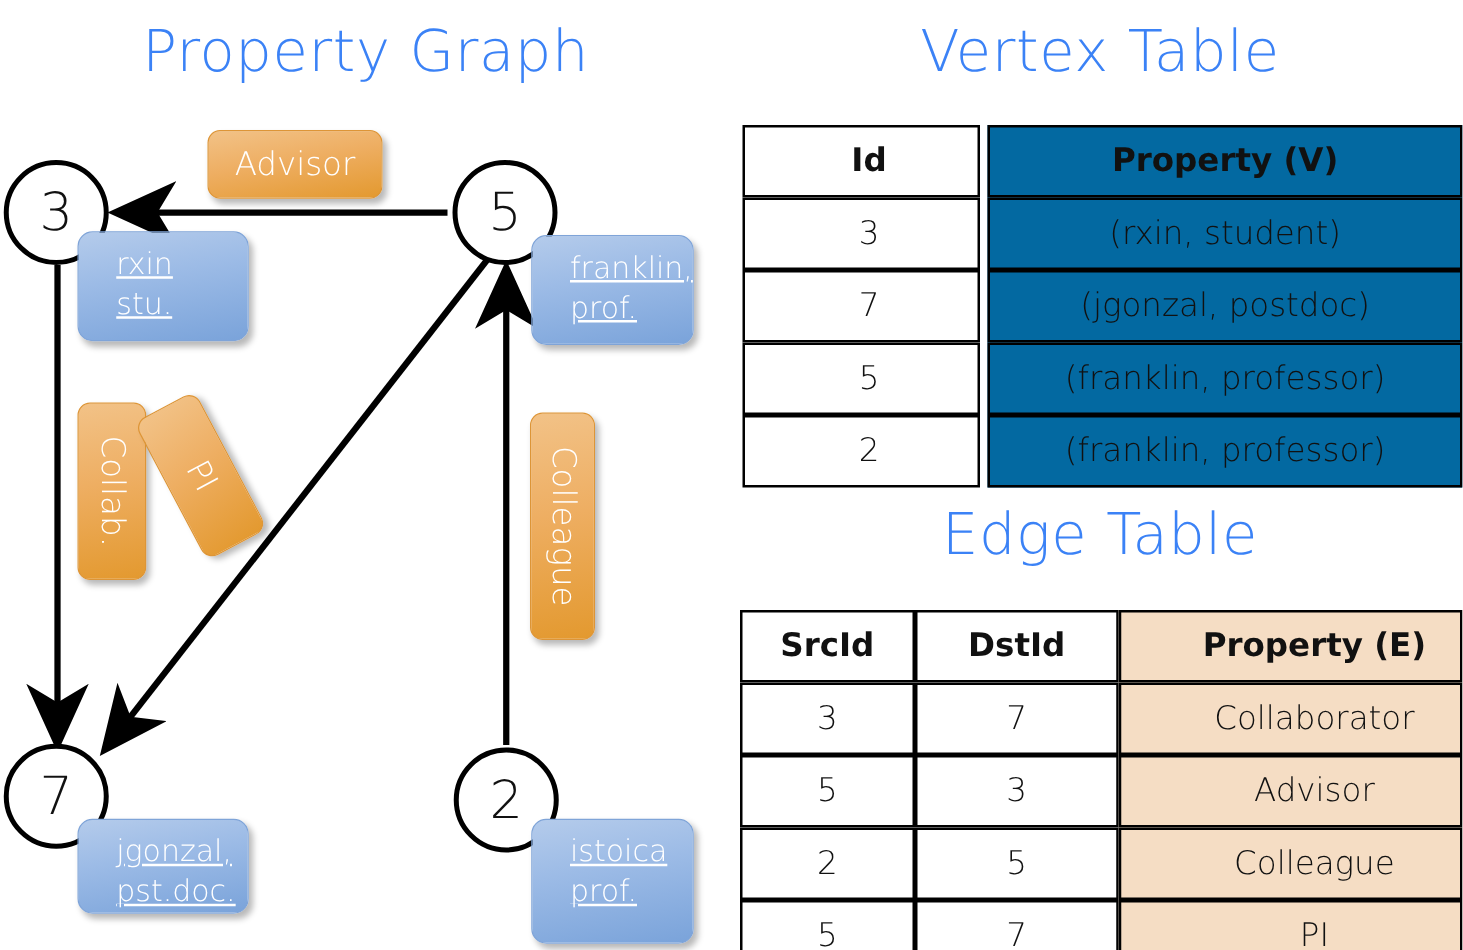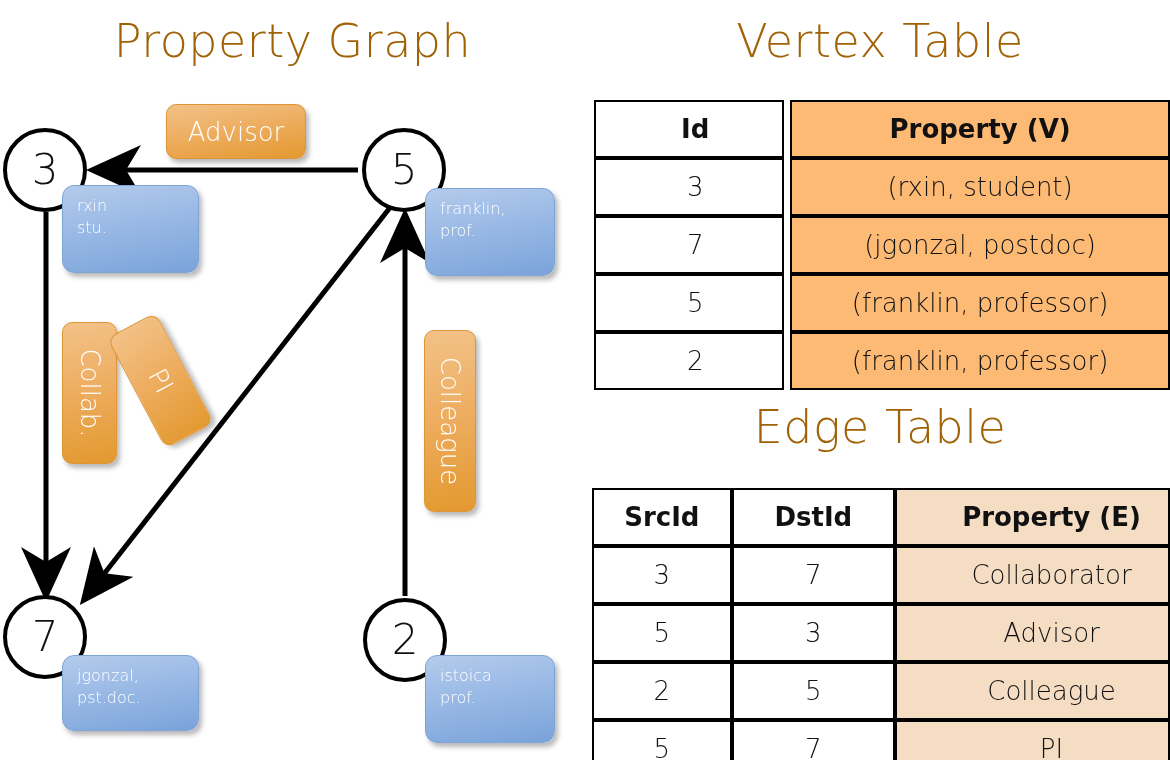--- a/index.html
+++ b/index.html
@@ -16,21 +16,21 @@
     color: #000000;
   }
 
   
   .slide-title {
     position: absolute;
     font-family: "DejaVu Sans", sans-serif;
     font-weight: 300;
     font-size: 46px;
     letter-spacing: 0.5px;
-    color: #a16207;
+    color: #3b82f6;
     white-space: nowrap;
     text-align: center;
   }
   #title-property-graph { left: 0px;   top: 14px;  width: 585px; }
   #title-vertex-table   { left: 590px; top: 14px;  width: 580px; }
   #title-edge-table     { left: 590px; top: 400px; width: 580px; }
 
   
   #graph-panel {
     position: absolute;
@@ -70,31 +70,32 @@
   
   .prop-box {
     position: absolute;
     border-radius: 12px;
     background: linear-gradient(170deg, #b4cbeb 0%, #9cbbe6 40%, #7aa3da 100%);
     border: 1px solid #7fa4d8;
     box-shadow: 3px 4px 5px rgba(0,0,0,0.28);
     color: #ffffff;
     font-family: "DejaVu Sans", sans-serif;
     font-weight: 300;
-    font-size: 16px;
+    font-size: 24px;
     line-height: 1.35;
-    padding: 9px 14px;
+    padding: 9px 30px;
     box-sizing: border-box;
     z-index: 6;
     white-space: pre-line;
+    text-decoration: underline;
   }
   #prop-rxin     { left: 62px;  top: 185px; width: 137px; height: 88px; }
   #prop-franklin { left: 425px; top: 188px; width: 130px; height: 88px; }
   #prop-jgonzal  { left: 62px;  top: 655px; width: 137px; height: 76px; }
-  #prop-istoica  { left: 425px; top: 655px; width: 130px; height: 88px; }
+  #prop-istoica  { left: 425px; top: 655px; width: 130px; height: 100px; }
 
   
   .edge-label {
     position: absolute;
     border-radius: 10px;
     background: linear-gradient(170deg, #f2c287 0%, #eeae62 45%, #e3992f 100%);
     border: 1px solid #dd9537;
     box-shadow: 3px 4px 5px rgba(0,0,0,0.28);
     color: #ffffff;
     font-family: "DejaVu Sans", sans-serif;
@@ -157,21 +158,21 @@
     border: none !important;
     background: transparent !important;
     width: 6px;
     padding: 0 !important;
   }
 
   
   #vertex-table { left: 594px; top: 100px; }
   #vertex-table td.c-id, #vertex-table th.c-id { width: 182px; height: 54px; padding-left: 12px; }
   #vertex-table td.c-prop, #vertex-table th.c-prop {
-    width: 382px; height: 54px; background: #fdba74;
+    width: 382px; height: 54px; background: #0369a1;
   }
 
   
   #edge-table { left: 592px; top: 488px; }
   #edge-table td.c-src, #edge-table th.c-src { width: 148px; height: 54px; }
   #edge-table td.c-dst, #edge-table th.c-dst { width: 176px; height: 54px; }
   #edge-table td.c-eprop, #edge-table th.c-eprop {
     width: 244px; height: 54px; background: #f5ddc4; padding-left: 38px;
   }
 </style>

